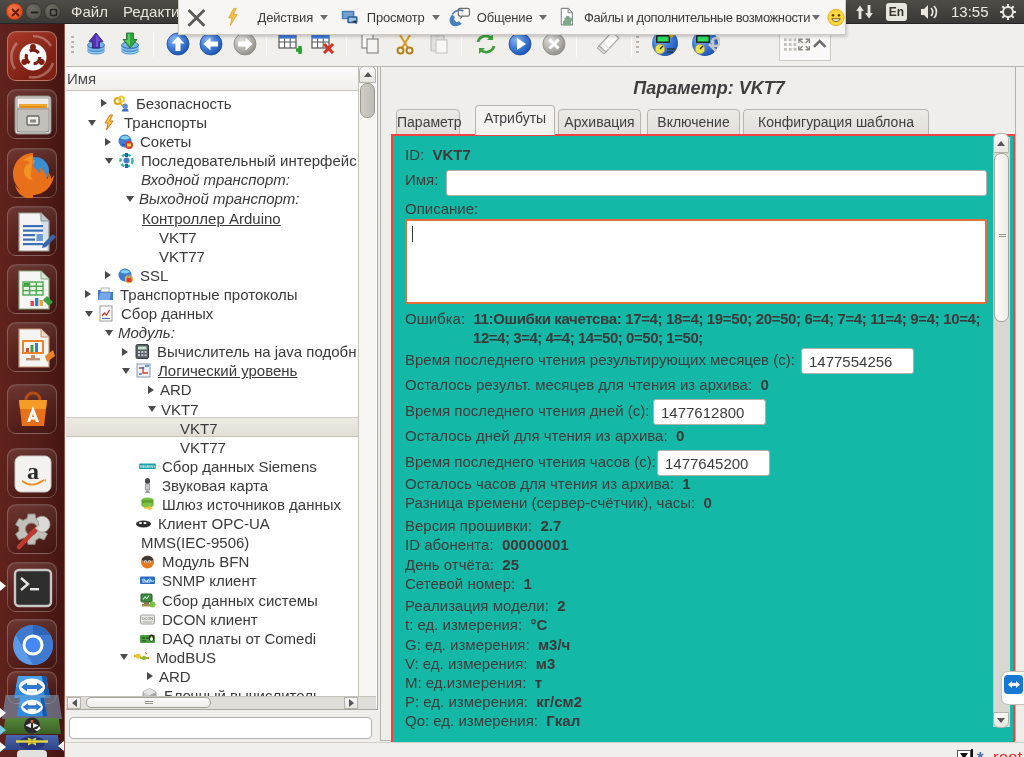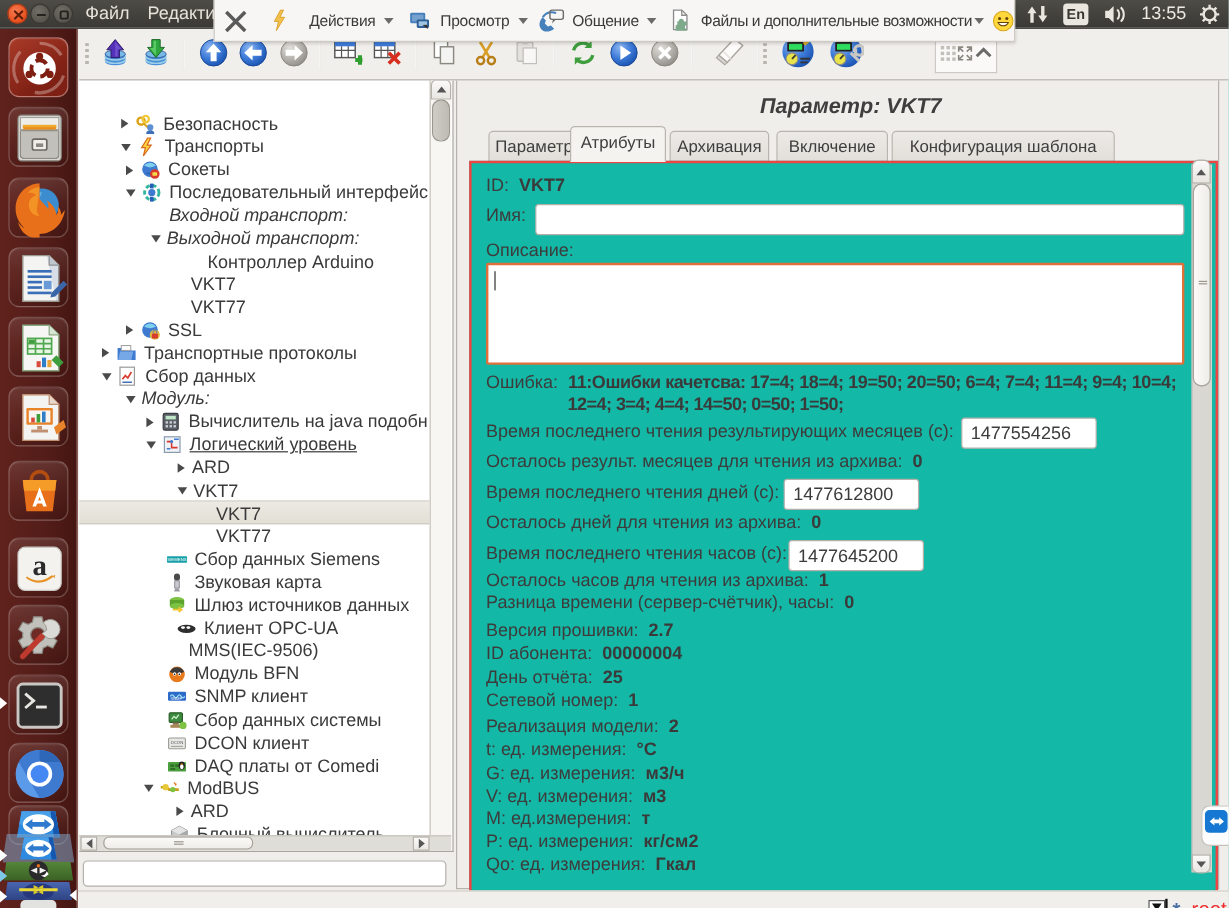--- a/index.html
+++ b/index.html
@@ -424,36 +424,37 @@
         <g stroke="#8A8880" stroke-width="1.4" fill="none">
           <path d="M9 2 h4 v4 M13 2 L9 6 M6 13 H2 V9 M2 13 L6 9 M9 13 h4 v-4 M13 13 L9 9 M6 2 H2 V6 M2 2 L6 6"></path>
         </g>
       </svg>
       <svg width="16" height="12" viewBox="0 0 16 12">
         <path d="M2 9 L8 3 L14 9" stroke="#6A6A6A" stroke-width="2.6" fill="none"></path>
       </svg>
     </div></div>
 
 <div id="treepanel">
+  <div id="treeheader"><span style="margin-left:1px">Имя</span></div>
   <div id="selrow"></div>
   <div id="treerows">
       <div class="trow" style="left:35px;top:2.40px;">
         <span class="exp expC" style="margin-right:6px"></span>
         <span class="ticon">
           <svg width="17" height="17" viewBox="0 0 17 17">
             <circle cx="4.6" cy="6" r="3" fill="none" stroke="#D9A416" stroke-width="2"></circle>
             <circle cx="8.4" cy="4.2" r="2.7" fill="none" stroke="#F0C93C" stroke-width="1.9"></circle>
             <path d="M7 8.2 L11.5 12.5 M10 11 l1.8-1.8 M11.8 12.8 l1.8-1.8" stroke="#D9A416" stroke-width="1.7"></path>
             <circle cx="12.2" cy="11.2" r="2.6" fill="#5B8FD6"></circle>
             <path d="M8.8 16.6 a3.4 3 0 0 1 6.8 0Z" fill="#3D6FB8"></path>
           </svg>
         </span>
         <span>Безопасность</span>
       </div>
-<div class="trow" style="left:35px;top:21.50px;text-align:center;">
+<div class="trow" style="left:22px;top:21.50px;text-align:center;">
         <span class="exp expO" style="margin-right:5px"></span>
         <span class="ticon">
           <svg width="17" height="17" viewBox="0 0 17 17">
             <path d="M9 1 L4 9 H7.2 L5.5 16 L12 7 H8.6 L11.5 1 Z" fill="#FFD23E" stroke="#D86A1C" stroke-width="1"></path>
           </svg>
         </span>
         <span>Транспорты</span>
       </div>
 <div class="trow" style="left:39px;top:40.60px;">
         <span class="exp expC" style="margin-right:6px"></span>
@@ -480,21 +481,21 @@
         </span>
         <span>Последовательный интерфейс</span>
       </div>
 <div class="trow" style="left:75px;top:78.80px;font-style:italic;">
         <span>Входной транспорт:</span>
       </div>
 <div class="trow" style="left:60px;top:97.90px;font-style:italic;">
         <span class="exp expO" style="margin-right:5px"></span>
         <span>Выходной транспорт:</span>
       </div>
-<div class="trow" style="left:107px;top:117.00px;">
+<div class="trow" style="left:76px;top:117.00px;text-decoration:underline;">
         <span>Контроллер Arduino</span>
       </div>
 <div class="trow" style="left:93px;top:136.10px;">
         <span>VKT7</span>
       </div>
 <div class="trow" style="left:93px;top:155.20px;">
         <span>VKT77</span>
       </div>
 <div class="trow" style="left:39px;top:174.30px;">
         <span class="exp expC" style="margin-right:6px"></span>
@@ -602,31 +603,31 @@
         <span class="ticon">
           <svg width="17" height="17" viewBox="0 0 17 17">
             <ellipse cx="8.5" cy="4" rx="6" ry="2.4" fill="#7DC242"></ellipse>
             <path d="M2.5 4 v5 a6 2.4 0 0 0 12 0 V4" fill="#5EA32E"></path>
             <ellipse cx="8.5" cy="9" rx="6" ry="2.4" fill="#7DC242"></ellipse>
             <path d="M5 12 h7 l-2-2 m2 2 l-2 2" stroke="#F2C430" stroke-width="1.6" fill="none"></path>
           </svg>
         </span>
         <span>Шлюз источников данных</span>
       </div>
-<div class="trow" style="left:81px;top:422.60px;">
+<div class="trow" style="left:69px;top:422.60px;">
         <span class="ticon">
           <svg width="17" height="17" viewBox="0 0 17 17">
             <ellipse cx="8.5" cy="9" rx="7.5" ry="3.4" fill="#2E2E2E"></ellipse>
             <ellipse cx="5.5" cy="8" rx="1.6" ry="1.1" fill="#fff"></ellipse>
             <ellipse cx="10" cy="8" rx="1.6" ry="1.1" fill="#fff"></ellipse>
           </svg>
         </span>
         <span>Клиент OPC-UA</span>
       </div>
-<div class="trow" style="left:91px;top:441.70px;">
+<div class="trow" style="left:75px;top:441.70px;">
         <span>MMS(IEC-9506)</span>
       </div>
 <div class="trow" style="left:73px;top:460.80px;">
         <span class="ticon">
           <svg width="17" height="17" viewBox="0 0 17 17">
             <circle cx="8.5" cy="9" r="6.5" fill="#E87A1E"></circle>
             <path d="M2.5 7 a6.5 6.5 0 0 1 12 0 q-6 2.5 -12 0Z" fill="#3A3A3A"></path>
             <circle cx="6.5" cy="8.7" r="1.4" fill="#fff"></circle>
             <circle cx="10.5" cy="8.7" r="1.4" fill="#fff"></circle>
             <circle cx="6.5" cy="8.9" r="0.7" fill="#222"></circle>
@@ -724,21 +725,21 @@
   <div class="sbbtn" style="left:278px;top:630px;width:14px;height:12px">
       <span class="sarr" style="border-top:4px solid transparent;border-bottom:4px solid transparent;border-left:5px solid #555"></span>
     </div>
   <div class="sbthumb" style="left:20px;top:630px;width:125px;height:11px;background:linear-gradient(#FBFAF8,#EFEDE9);border:1px solid #A5A29A;border-radius:5px">
       <div style="position:absolute;left:58px;top:3px;width:8px;height:1px;border-top:3px double #9A978F"></div>
     </div>
 </div>
 
 <div id="rightpanel">
   <div id="rtitle">Параметр: VKT7</div>
-  <div class="tab" style="left:26px;width:76px">Параметр</div>
+  <div class="tab" style="left:15px;width:64px">Параметр</div>
   <div class="tab" id="tabactive" style="left:94px;width:80px">Атрибуты</div>
   <div class="tab" style="left:177px;width:83px">Архивация</div>
   <div class="tab" style="left:266px;width:93px">Включение</div>
   <div class="tab" style="left:362px;width:186px">Конфигурация шаблона</div>
   <div id="contentbox">
       <div class="frow" style="left:12px;top:10px">ID:&nbsp; <b>VKT7</b></div>
 <div class="frow" style="left:12px;top:35px">Имя:</div>
 <div class="finput" style="left:53px;top:34px;width:541px;height:26px"></div>
 <div class="frow" style="left:12px;top:64px">Описание:</div>
 <div style="position:absolute;left:12px;top:83px;width:582px;height:85px;background:#fff;border:2px solid #E0703A;border-radius:2px">
@@ -750,21 +751,21 @@
 <div class="finput" style="left:408px;top:212px;width:113px;height:26px">1477554256</div>
 <div class="frow" style="left:12px;top:240px">Осталось результ. месяцев для чтения из архива:&nbsp; <b>0</b></div>
 <div class="frow" style="left:12px;top:266px">Время последнего чтения дней (с):</div>
 <div class="finput" style="left:260px;top:263px;width:113px;height:26px">1477612800</div>
 <div class="frow" style="left:12px;top:291px">Осталось дней для чтения из архива:&nbsp; <b>0</b></div>
 <div class="frow" style="left:12px;top:317px">Время последнего чтения часов (с):</div>
 <div class="finput" style="left:264px;top:314px;width:113px;height:26px">1477645200</div>
 <div class="frow" style="left:12px;top:339px">Осталось часов для чтения из архива:&nbsp; <b>1</b></div>
 <div class="frow" style="left:12px;top:358px">Разница времени (сервер-счётчик), часы:&nbsp; <b>0</b></div>
 <div class="frow" style="left:12px;top:381px">Версия прошивки:&nbsp; <b>2.7</b></div>
-<div class="frow" style="left:12px;top:400px">ID абонента:&nbsp; <b>00000004</b></div>
+<div class="frow" style="left:12px;top:400px">ID абонента:&nbsp; <b>00000001</b></div>
 <div class="frow" style="left:12px;top:420px">День отчёта:&nbsp; <b>25</b></div>
 <div class="frow" style="left:12px;top:439px">Сетевой номер:&nbsp; <b>1</b></div>
 <div class="frow" style="left:12px;top:461px">Реализация модели:&nbsp; <b>2</b></div>
 <div class="frow" style="left:12px;top:480px">t: ед. измерения:&nbsp; <b>°C</b></div>
 <div class="frow" style="left:12px;top:500px">G: ед. измерения:&nbsp; <b>м3/ч</b></div>
 <div class="frow" style="left:12px;top:519px">V: ед. измерения:&nbsp; <b>м3</b></div>
 <div class="frow" style="left:12px;top:538px">M: ед.измерения:&nbsp; <b>т</b></div>
 <div class="frow" style="left:12px;top:557px">P: ед. измерения:&nbsp; <b>кг/см2</b></div>
 <div class="frow" style="left:12px;top:576px">Qo: ед. измерения:&nbsp; <b>Гкал</b></div>
     </div>

